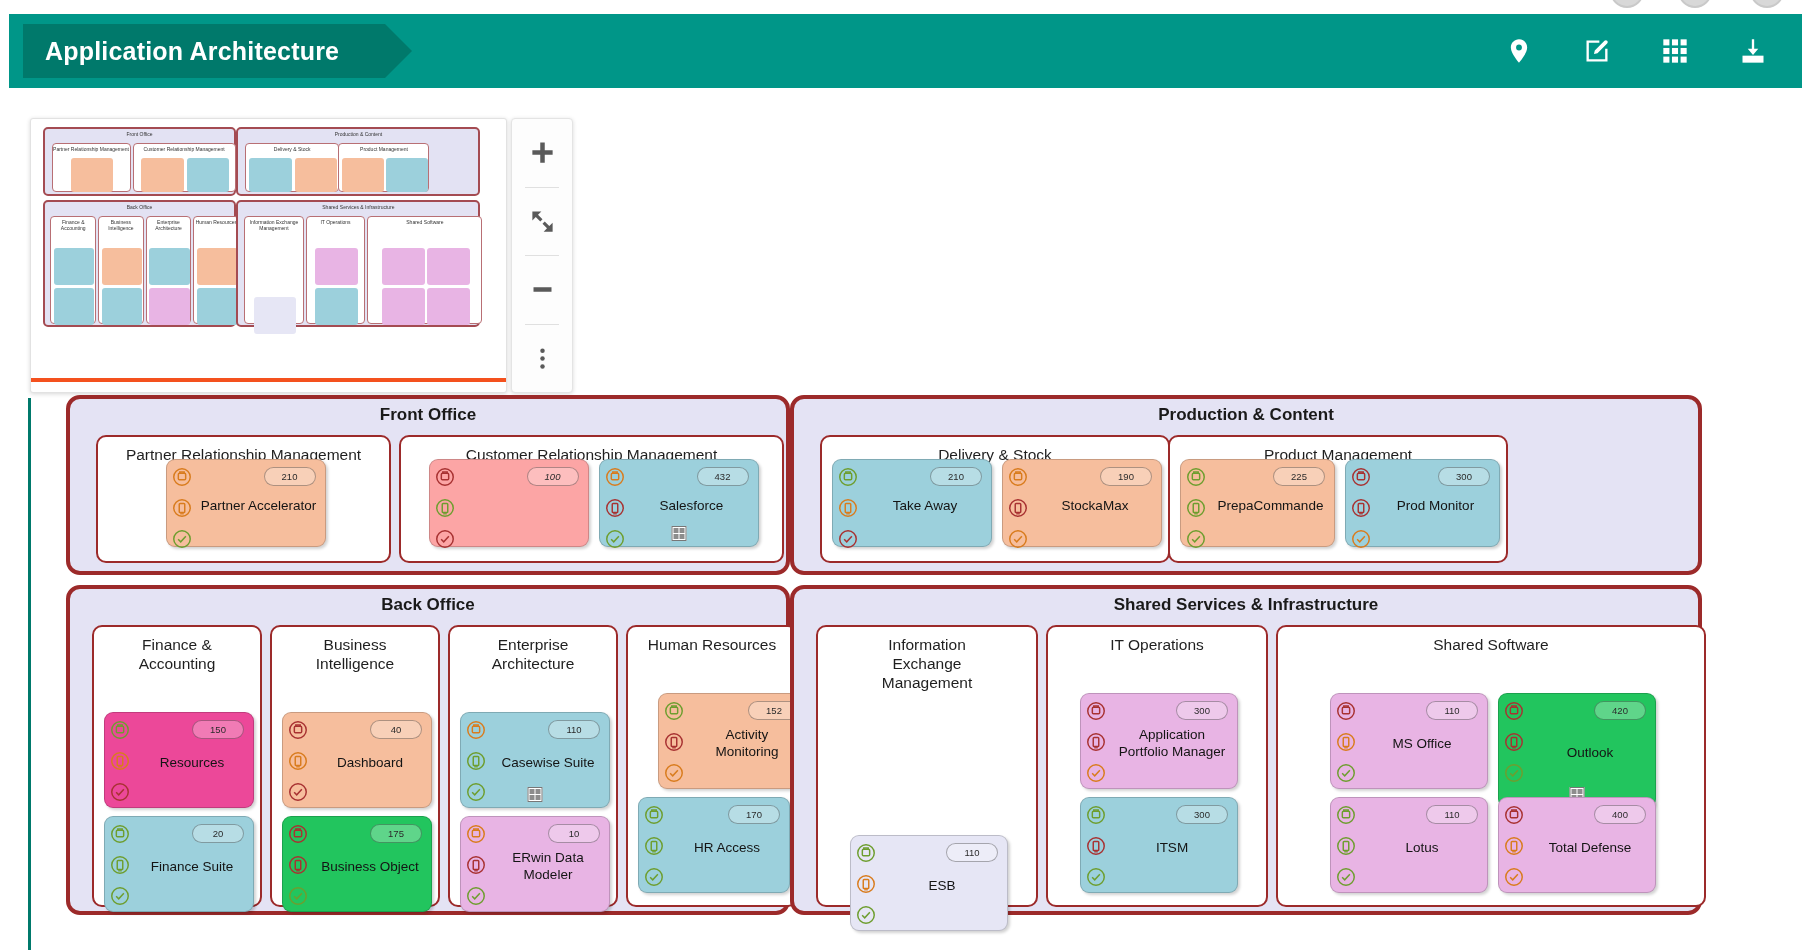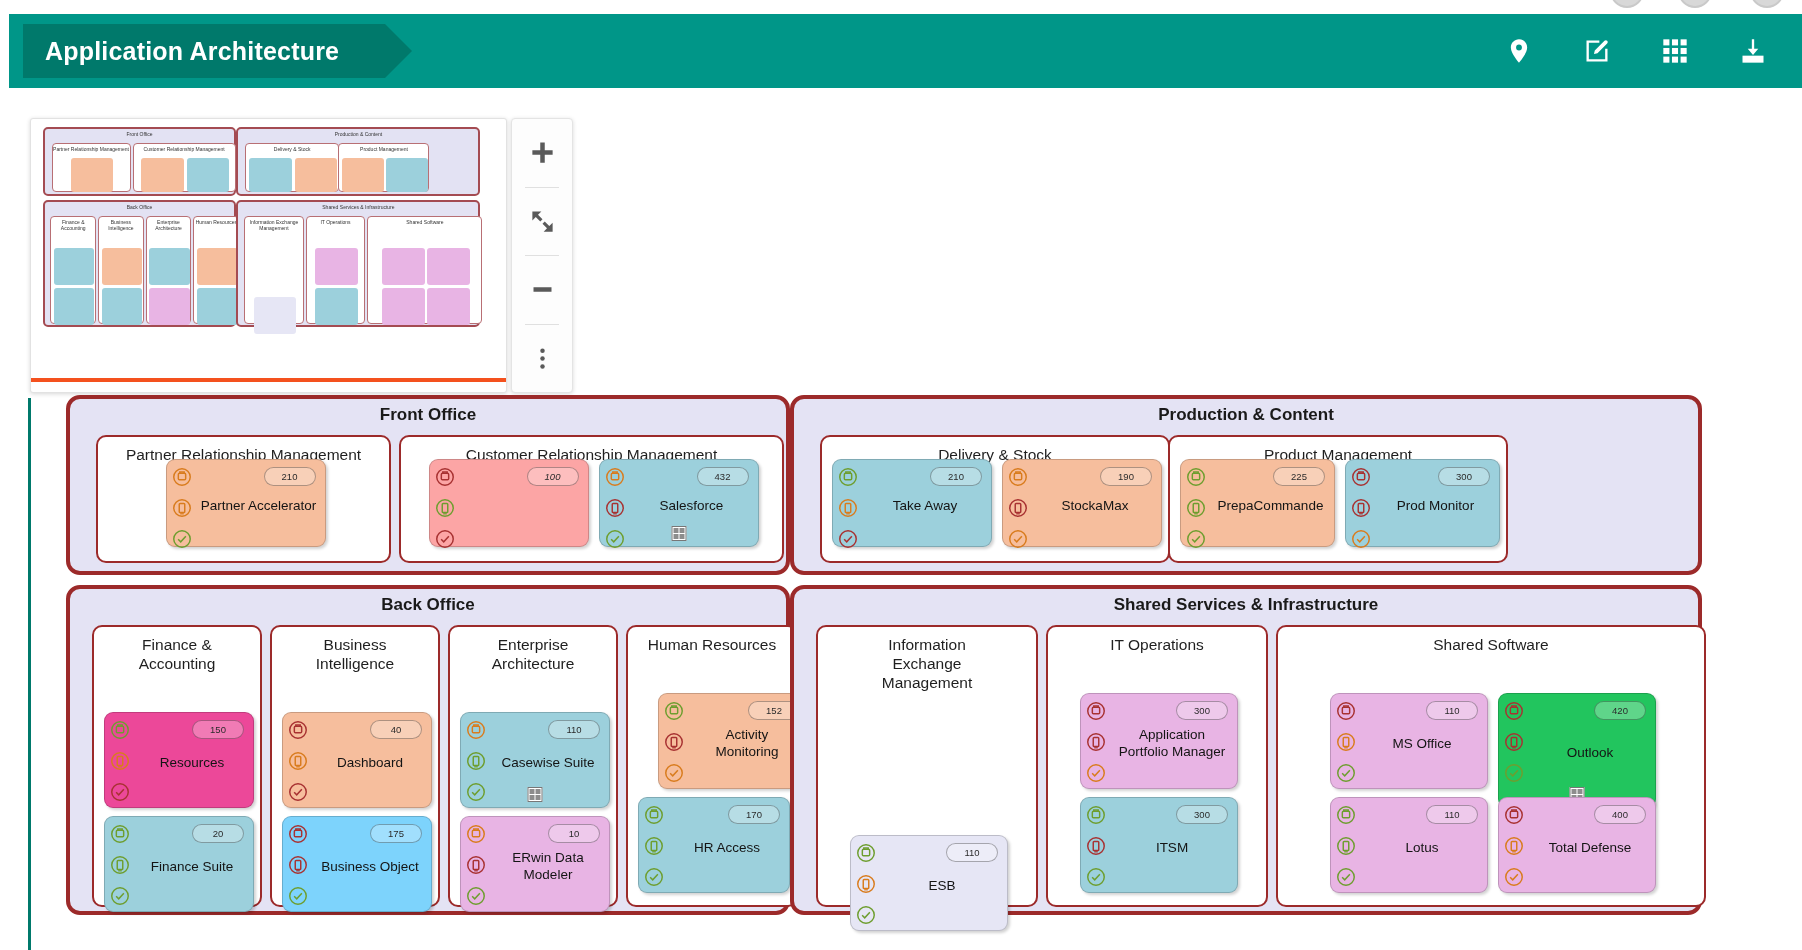--- a/index.html
+++ b/index.html
@@ -504,21 +504,21 @@
                     <path d="M11 17v2M13 17v2"></path>
                   </svg></span>
                 <span><svg viewBox="0 0 24 24" fill="none" stroke="#A83232" stroke-width="1.6">
                     <circle cx="12" cy="12" r="9"></circle>
                     <path d="M7.8 12.3l2.8 2.8 5.6-6"></path>
                   </svg></span>
               </div>
               <div class="badge">40</div>
               <div class="aname">Dashboard</div>
             </div>
-            <div class="app" style="background: #7dd3fc; width: 150px; height: 96px; left: 10px; top: 189px;">
+            <div class="app" style="background: #22c55e; width: 150px; height: 96px; left: 10px; top: 189px;">
               <div class="icons">
                 <span><svg viewBox="0 0 24 24" fill="none" stroke="#A83232" stroke-width="1.6">
                     <circle cx="12" cy="12" r="9"></circle>
                     <rect x="8" y="8" width="8" height="7" rx="1.2"></rect>
                     <path d="M9.6 8V6.6h4.8V8"></path>
                   </svg></span>
                 <span><svg viewBox="0 0 24 24" fill="none" stroke="#A83232" stroke-width="1.6">
                     <circle cx="12" cy="12" r="9"></circle>
                     <rect x="9" y="7" width="6" height="10" rx="1"></rect>
                     <path d="M11 17v2M13 17v2"></path>

